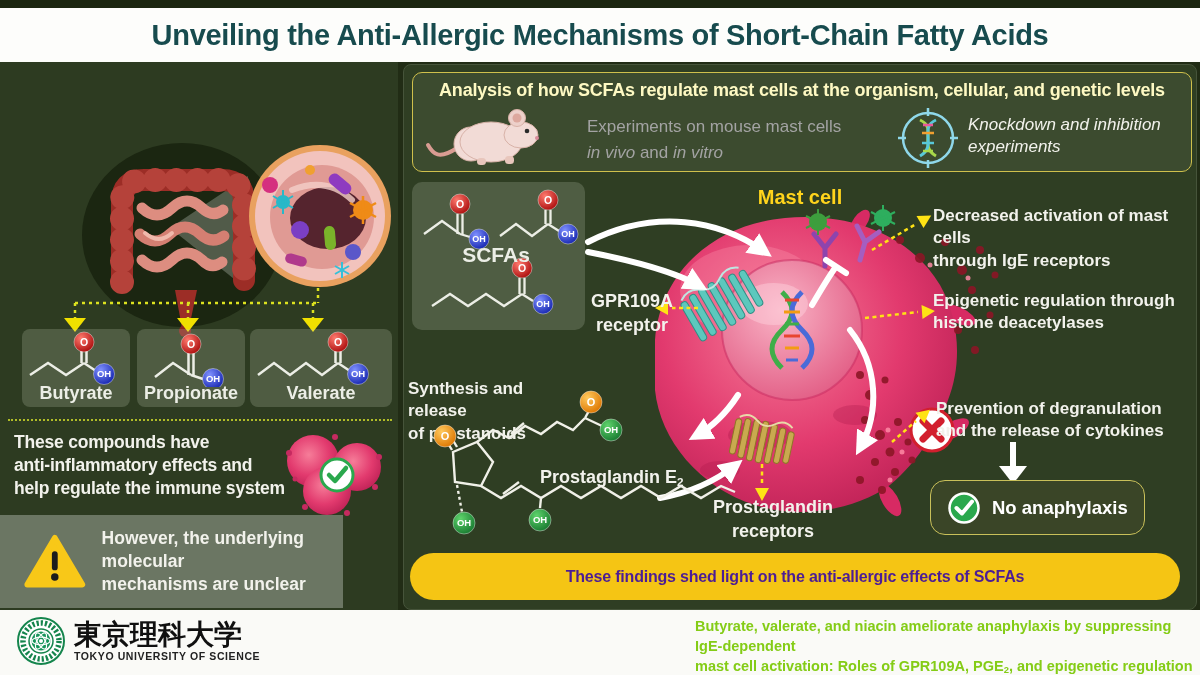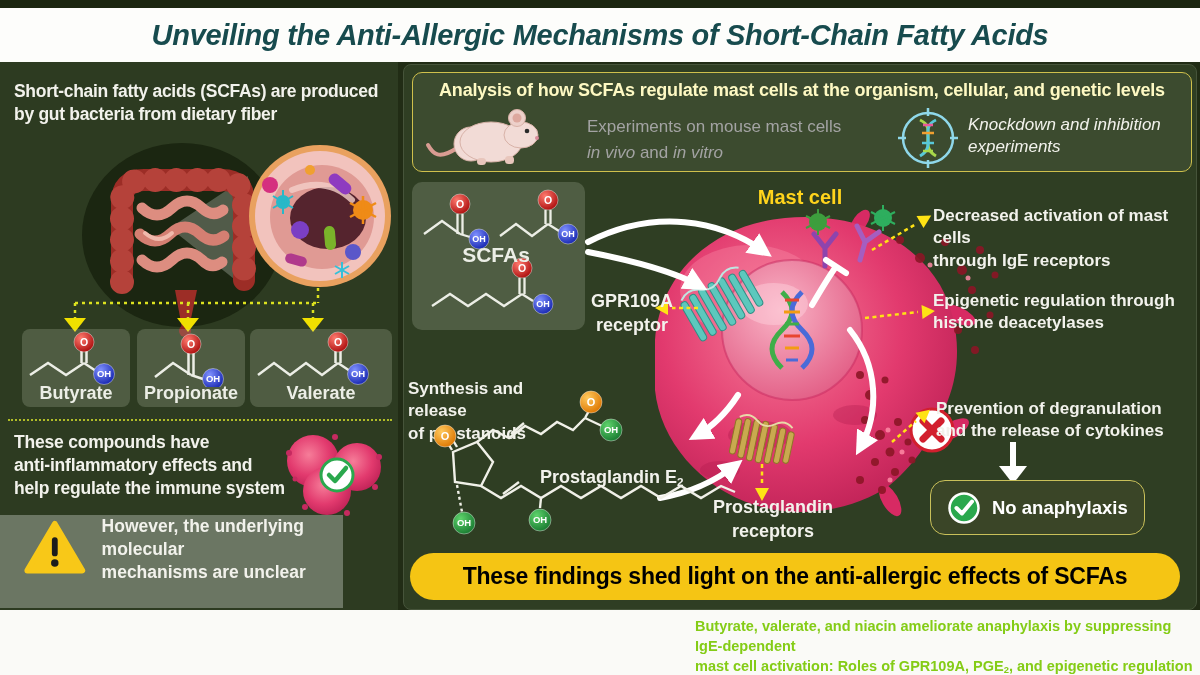--- a/index.html
+++ b/index.html
@@ -3,36 +3,36 @@
 <meta charset="utf-8">
 <style>
   html,body{margin:0;padding:0;background:#111;}
   #stage{position:relative;width:1200px;height:675px;overflow:hidden;
          font-family:"Liberation Sans",sans-serif;background:#212c15;}
   .abs{position:absolute;}
   
   #topstrip{left:0;top:0;width:1200px;height:8px;background:#1c2610;}
   #titleband{left:0;top:8px;width:1200px;height:54px;background:#fdfdfb;
              display:flex;align-items:center;justify-content:center;}
-  #titleband .t{font-size:29px;font-weight:bold;color:#174b4e;letter-spacing:-0.3px;font-style:italic;}
+  #titleband .t{font-size:29px;font-weight:bold;color:#174b4e;letter-spacing:-0.3px;}
   
   #leftpanel{left:0;top:62px;width:398px;height:548px;background:#2d3b21;}
   #rightpanel{left:403px;top:64px;width:794px;height:546px;background:#2f3e23;
               border:1px solid #46543a;border-radius:8px;box-sizing:border-box;}
   .whitetext{color:#f2f2ec;font-weight:bold;white-space:pre-line;line-height:1.32;}
   #intro{left:14px;top:80px;width:382px;font-size:17.5px;letter-spacing:-0.3px;}
   
   .card{position:absolute;top:329px;height:78px;background:rgba(200,210,185,0.22);
         border-radius:8px;}
   .cardlabel{position:absolute;left:0;right:0;bottom:3px;text-align:center;
              color:#eceee6;font-size:18px;font-weight:600;}
   #sep{left:8px;top:419px;width:384px;height:0;border-top:2px dotted #c9d42a;opacity:.85;}
   #compounds{left:14px;top:431px;width:276px;font-size:17.5px;letter-spacing:-0.2px;}
   #warnband{left:0;top:515px;width:343px;height:93px;background:#6b7663;
-            display:flex;gap:16px;padding:0 0 0 24px;box-sizing:border-box;}
+            display:flex;align-items:center;gap:16px;padding:0 0 0 24px;box-sizing:border-box;}
   #warntext{font-size:17.5px;width:290px;}
   
   #analysisbox{left:412px;top:72px;width:780px;height:100px;background:#3c4b2f;
                border:1.5px solid #cfc04c;border-radius:10px;box-sizing:border-box;}
   #analysistitle{left:416px;top:80px;width:772px;text-align:center;color:#fef9c3;
                  font-size:18px;font-weight:bold;letter-spacing:-0.2px;}
   #mousecap{left:587px;top:114px;color:#a3a3a3;font-size:17px;line-height:1.5;}
   #knockcap{left:968px;top:114px;width:225px;font-size:17px;font-weight:normal;font-style:italic;}
   #mastlabel{left:735px;top:186px;width:130px;text-align:center;color:#ffd41c;
              font-size:20px;font-weight:bold;}
@@ -47,21 +47,21 @@
   .callout{font-size:17px;font-weight:600;}
   #co1{left:933px;top:205px;width:264px;}
   #co2{left:933px;top:290px;width:264px;}
   #co3{left:936px;top:398px;width:260px;}
   #noanabox{left:930px;top:480px;width:215px;height:55px;background:#3a4527;
             border:1.5px solid #c9c05a;border-radius:15px;box-sizing:border-box;
             display:flex;align-items:center;gap:11px;padding-left:16px;}
   #noanabox .lbl{color:#fff;font-size:18.5px;font-weight:600;text-align:center;}
   #banner{left:410px;top:553px;width:770px;height:47px;background:#f5c514;border-radius:24px;
           display:flex;align-items:center;justify-content:center;}
-  #banner .b{color:#000000;font-size:23px;font-weight:bold;letter-spacing:-0.2px;}
+  #banner .b{color:#4c1d95;font-size:16px;font-weight:bold;letter-spacing:-0.2px;}
   
   #footer{left:0;top:610px;width:1200px;height:65px;background:#fafaf7;}
   #logo{left:16px;top:616px;display:flex;align-items:center;gap:8px;}
   #logotext .kanji{font-size:28px;font-weight:bold;color:#101010;line-height:1.05;}
   #logotext .en{font-size:10.5px;font-weight:bold;color:#222;letter-spacing:0.6px;}
   #cite{left:695px;top:616px;width:500px;color:#2d2d2d;}
   #cite .l12{font-size:14.5px;font-weight:bold;line-height:1.38;color:#84cc16;}
   .it{font-style:italic;}
   .sub{font-size:0.65em;vertical-align:-0.25em;}
   svg{display:block;}
@@ -106,22 +106,20 @@
   </svg>
 
   <div class="abs" id="topstrip"></div>
   <div class="abs" id="titleband">
     <div class="t">Unveiling the Anti-Allergic Mechanisms of Short-Chain Fatty Acids</div>
   </div>
 
   <div class="abs" id="leftpanel"></div>
   <div class="abs" id="rightpanel"></div>
 
-  <div class="abs whitetext" id="intro">Short-chain fatty acids (SCFAs) are produced
-by gut bacteria from dietary fiber</div>
 
   <svg class="abs" style="left:0;top:140px" width="400" height="200" viewBox="0 0 400 200">
     <ellipse cx="182" cy="95" rx="100" ry="92" fill="#1b2611"></ellipse>
     <polygon points="170,88 248,36 248,150" fill="rgba(210,216,204,0.30)"></polygon>
     <g>
       <path d="M 122 142 L 122 62 Q 122 40 144 40 L 222 40 Q 244 40 244 62 L 244 140" fill="none" stroke="#9c2d26" stroke-width="22" stroke-linecap="round"></path>
       <path d="M 122 142 L 122 62 Q 122 40 144 40 L 222 40 Q 244 40 244 62 L 244 140" fill="none" stroke="#b5423a" stroke-width="24" stroke-linecap="round" stroke-dasharray="0.1 21"></path>
       <path d="M 142 68 q 15 14 30 0 q 15 -14 30 0 q 11 10 21 2" fill="none" stroke="#dd8d80" stroke-width="11" stroke-linecap="round"></path>
       <path d="M 140 94 q 15 14 30 0 q 15 -14 30 0 q 12 11 24 2" fill="none" stroke="#d47f72" stroke-width="11" stroke-linecap="round"></path>
       <path d="M 142 120 q 15 14 30 0 q 15 -14 30 0 q 10 10 20 2" fill="none" stroke="#dd8d80" stroke-width="11" stroke-linecap="round"></path>
@@ -527,20 +525,36 @@
       <path d="M 9.5 17 L 15 22.5 L 25 10.5" fill="none" stroke="#ffffff" stroke-width="4" stroke-linecap="round" stroke-linejoin="round"></path>
     </svg>
     <div class="lbl">No anaphylaxis</div>
   </div>
 
   <div class="abs" id="banner">
     <div class="b">These findings shed light on the anti-allergic effects of SCFAs</div>
   </div>
 
   <div class="abs" id="footer"></div>
+  <div class="abs" id="logo">
+    <svg width="50" height="50" viewBox="0 0 50 50">
+      <circle cx="25" cy="25" r="23" fill="#ffffff" stroke="#15854d" stroke-width="2"></circle>
+      <circle cx="25" cy="25" r="18" fill="none" stroke="#15854d" stroke-width="5.5" stroke-dasharray="2.2 2"></circle>
+      <circle cx="25" cy="25" r="12" fill="#ffffff" stroke="#15854d" stroke-width="1.5"></circle>
+      <circle cx="25" cy="25" r="9.5" fill="#17945a"></circle>
+      <ellipse cx="25" cy="25" rx="9" ry="3.8" fill="none" stroke="#ffffff" stroke-width="1.2"></ellipse>
+      <ellipse cx="25" cy="25" rx="9" ry="3.8" fill="none" stroke="#ffffff" stroke-width="1.2" transform="rotate(60 25 25)"></ellipse>
+      <ellipse cx="25" cy="25" rx="9" ry="3.8" fill="none" stroke="#ffffff" stroke-width="1.2" transform="rotate(120 25 25)"></ellipse>
+      <circle cx="25" cy="25" r="2" fill="#ffffff"></circle>
+    </svg>
+    <div id="logotext">
+      <div class="kanji">東京理科大学</div>
+      <div class="en">TOKYO UNIVERSITY OF SCIENCE</div>
+    </div>
+  </div>
   <div class="abs" id="cite">
     <div class="l12">Butyrate, valerate, and niacin ameliorate anaphylaxis by suppressing IgE-dependent</div>
     <div class="l12">
       <span>mast cell activation: Roles of GPR109A, PGE</span><span class="sub">2</span><span>, and epigenetic regulation</span>
     </div>
 
   </div>
 
 </div>
 

